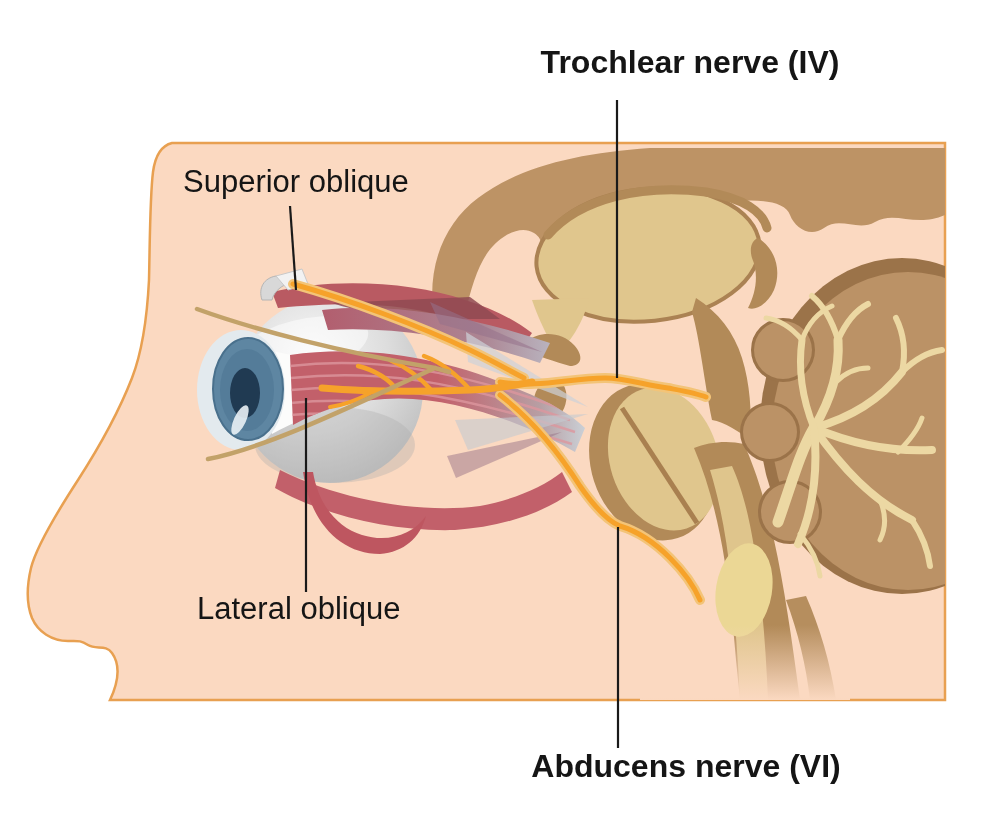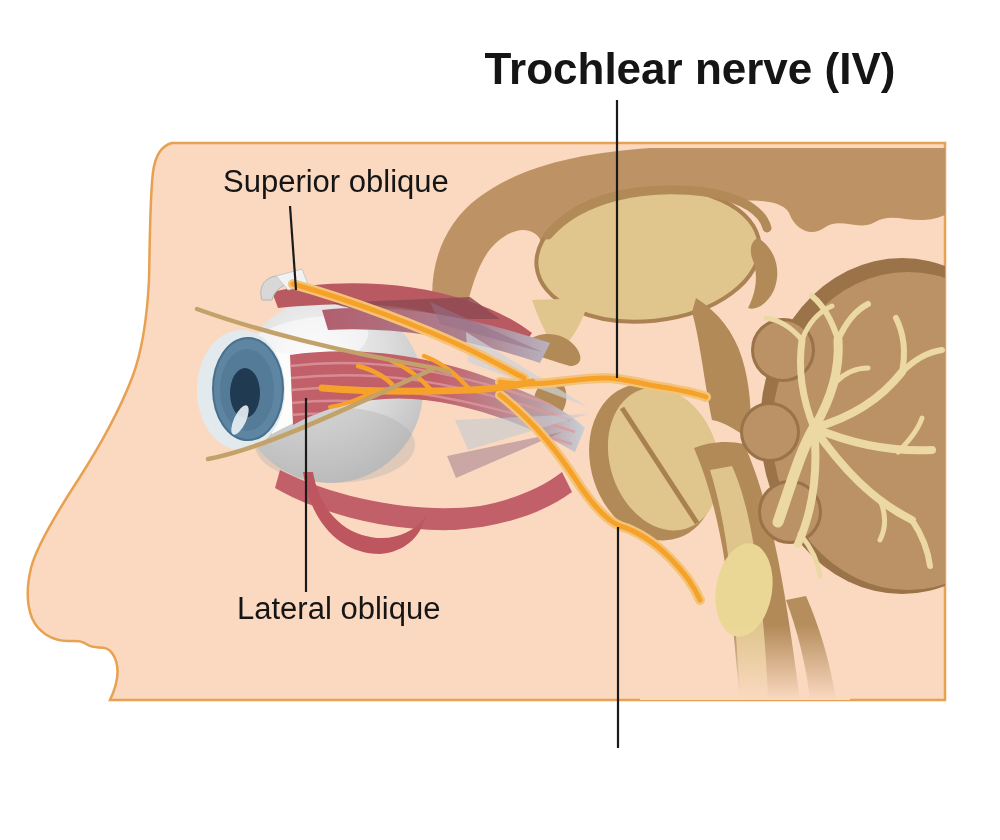--- a/index.html
+++ b/index.html
@@ -6,22 +6,22 @@
   #stage {
     position:relative; width:1000px; height:840px;
     background:#ffffff; overflow:hidden;
     font-family:"Liberation Sans", sans-serif;
   }
   #art { position:absolute; left:0; top:0; }
   .label {
     position:absolute; color:#151515; white-space:nowrap;
     font-family:"Liberation Sans", sans-serif; line-height:1.05;
   }
-  .label.bold  { font-weight:700; font-size:44px; letter-spacing:0px; }
-  .label.reg   { font-weight:400; font-size:31px;margin-left:40px; }
+  .label.bold  { font-weight:700; font-size:32px; letter-spacing:0px; }
+  .label.reg   { font-weight:400; font-size:31px; }
   .label.centered { text-align:center; width:600px; }
 </style>
 </head>
 <body>
 
 <div id="stage">
 
 <svg id="art" width="1000" height="840" viewBox="0 0 1000 840">
   <defs>
     <clipPath id="headClip">
@@ -235,18 +235,19 @@
   <g stroke="#1A1A1A" stroke-width="2.2">
     <line x1="617" y1="100" x2="617" y2="378"></line>
     <line x1="618" y1="527" x2="618" y2="748"></line>
     <line x1="290" y1="206" x2="296" y2="290"></line>
     <line x1="306" y1="398" x2="306" y2="592"></line>
   </g>
 </svg>
 
 <div class="label bold centered" style="left:390px; top:46px;">Trochlear nerve (IV)</div>
 
+<div class="label bold centered" style="left:386px; top:750px;">Abducens nerve (VI)</div>
 
 <div class="label reg" style="left:183px; top:166px;">Superior oblique</div>
 
 <div class="label reg" style="left:197px; top:593px;">Lateral oblique</div>
 
 </div>
 
 </body></html>

